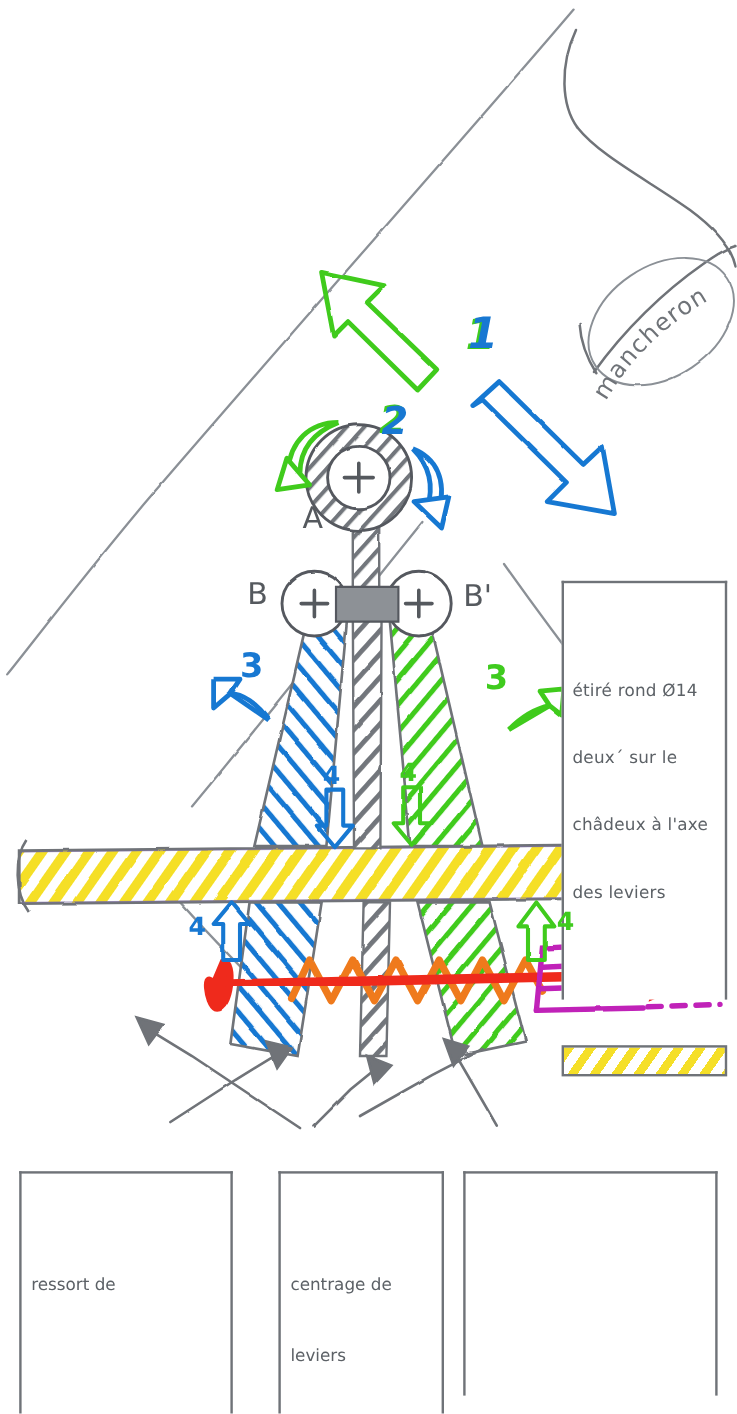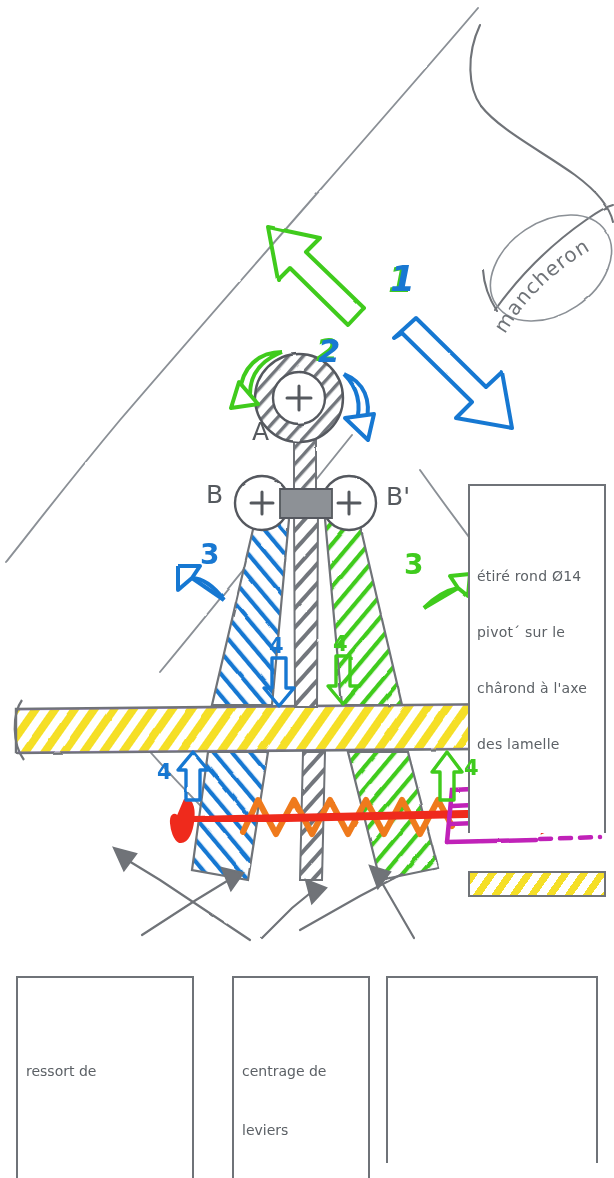--- a/index.html
+++ b/index.html
@@ -234,23 +234,23 @@
   </g>
 
 </svg>
 </div>
 
 <div class="txt" style="left:468px;top:446px;width:138px;">
   <div style="border:2px solid #6f7378;border-bottom:none;background:#fff;
               padding:6px 5px 4px 7px;">
     <div style="font-size:14px;color:#5c6166;line-height:1.33;letter-spacing:.2px;">
       <div>étiré rond Ø14</div>
-      <div>pivot´ sur le</div>
-      <div>chârond à l'axe</div>
-      <div>des lamelle</div>
+      <div>deux´ sur le</div>
+      <div>châdeux à l'axe</div>
+      <div>des leviers</div>
     </div>
   </div>
   <div style="height:22px;border:2px solid #6f7378;
               background:repeating-linear-gradient(125deg,#f5df28 0 7px,#fff 7px 15px);"></div>
 </div>
 
 <div class="txt" style="left:16px;top:938px;width:178px;">
   <div style="border:2px solid #6f7378;border-bottom:none;background:#fff;
               padding:6px 4px 4px 8px;">
     <div style="font-size:14px;color:#5c6166;line-height:1.42;">

